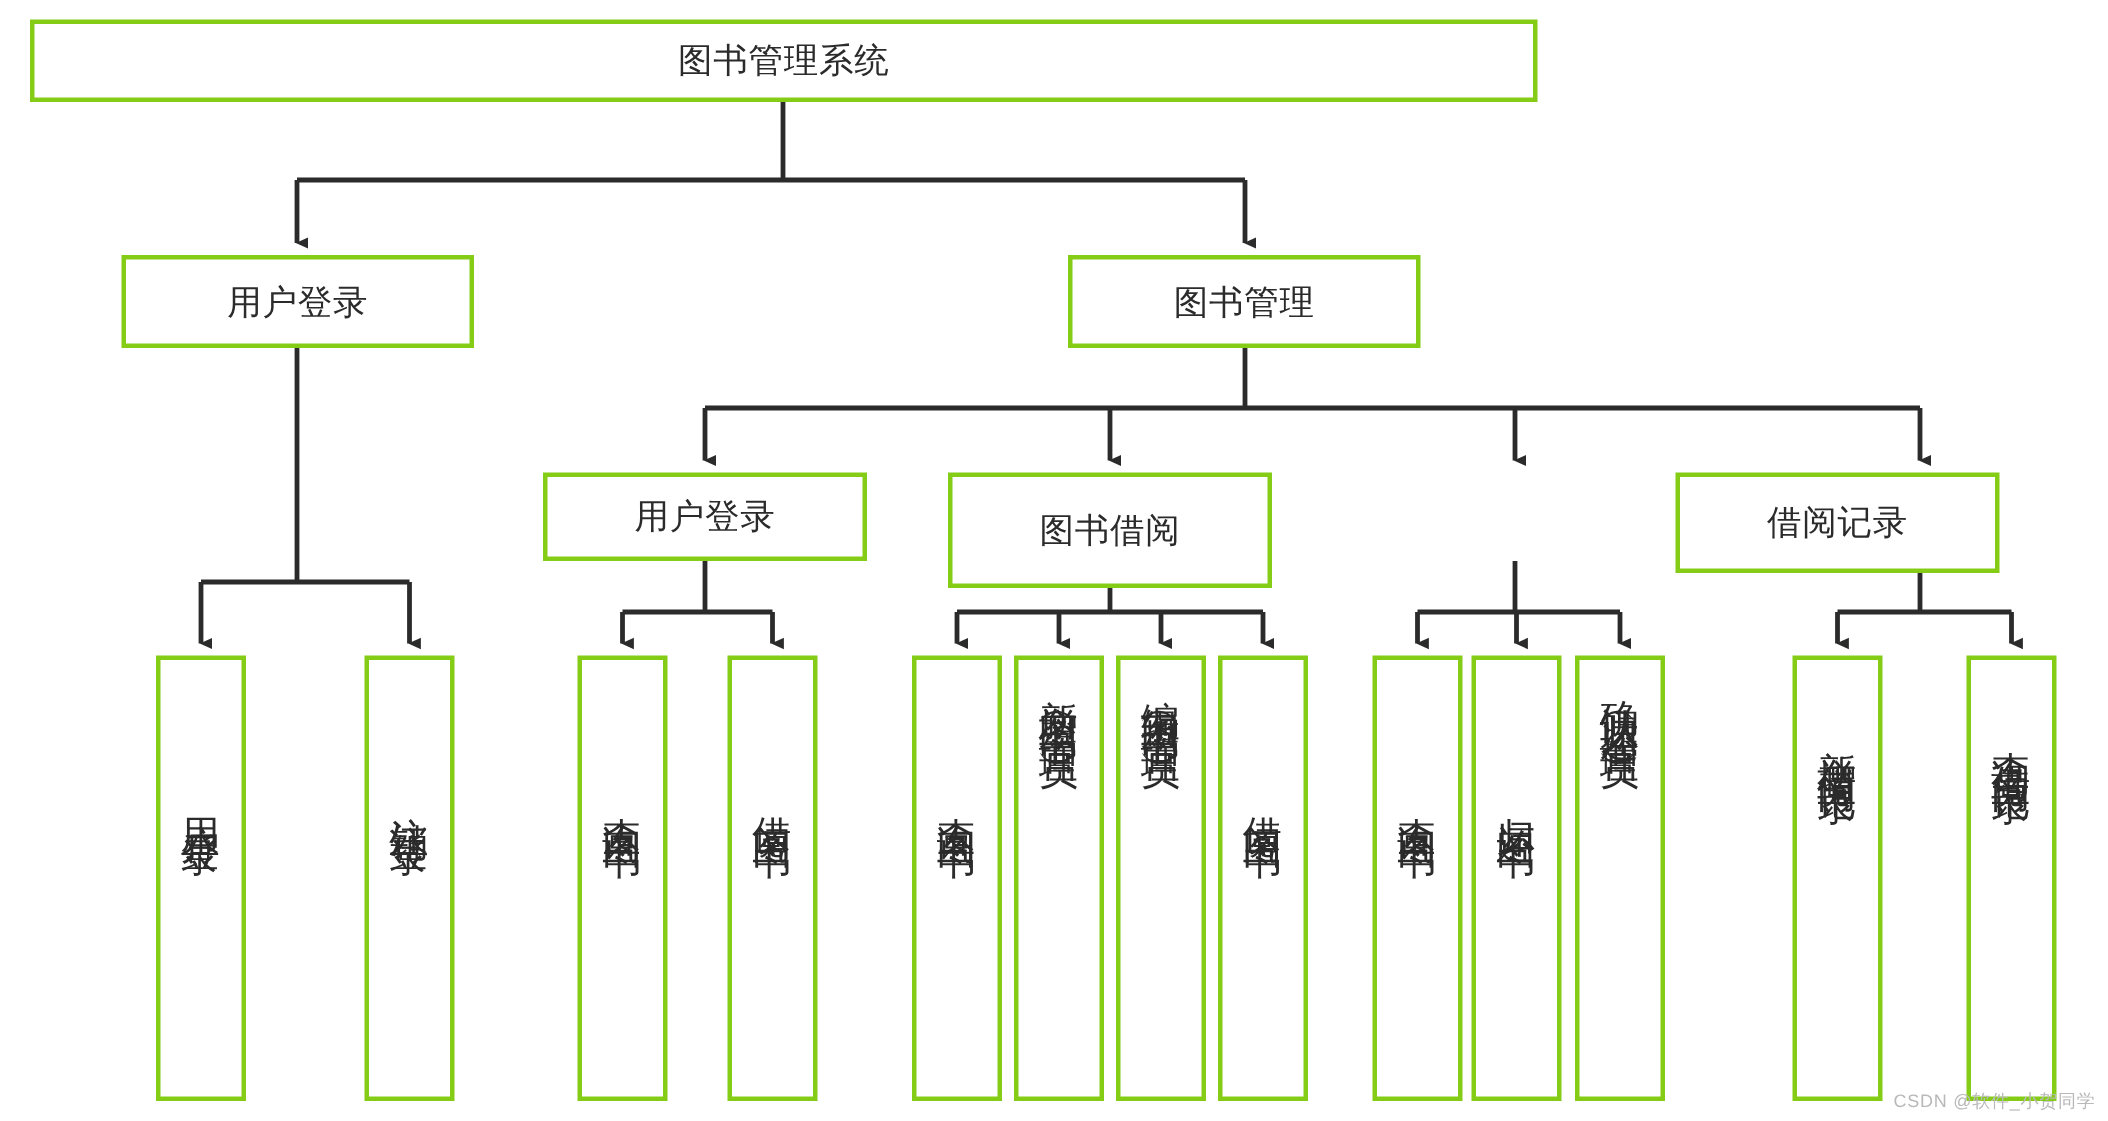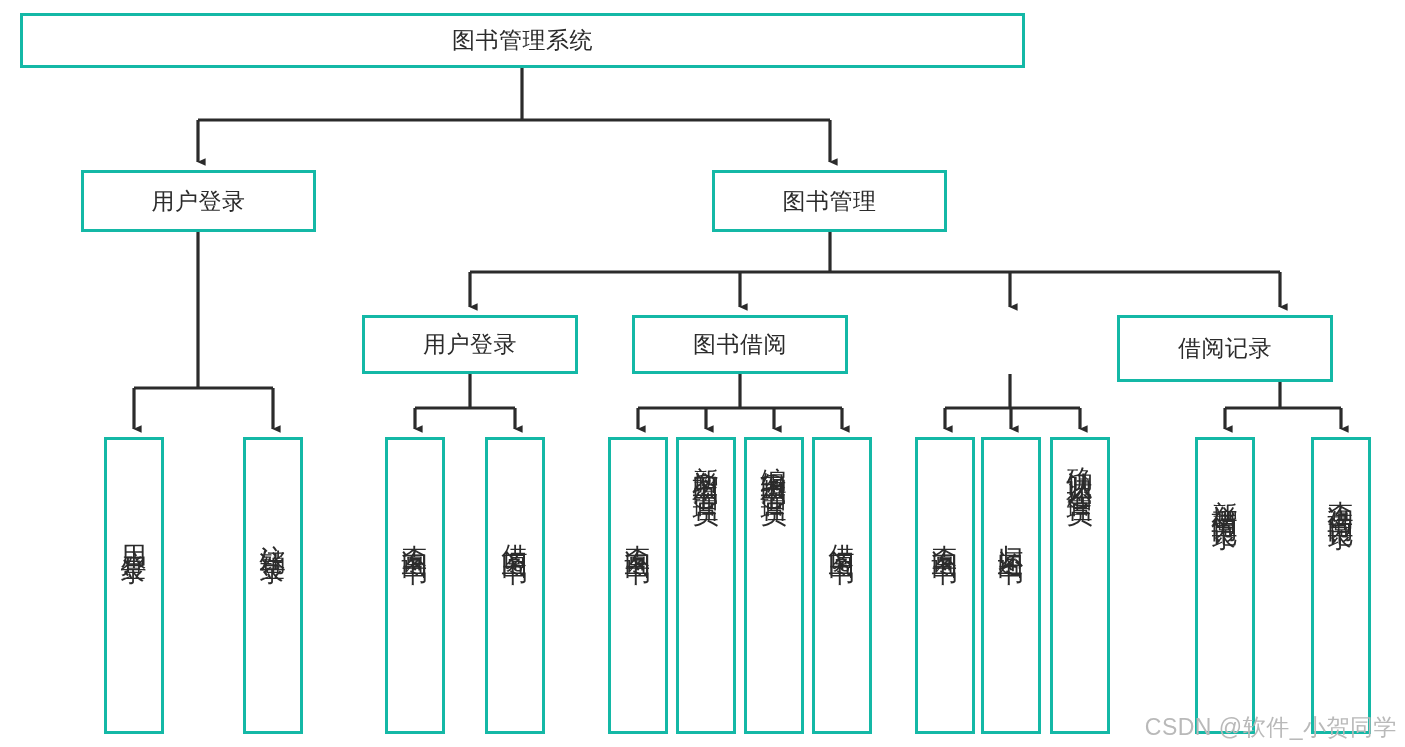--- a/index.html
+++ b/index.html
@@ -22,21 +22,21 @@
     left: 0;
     top: 0;
     width: 1405px;
     height: 747px;
     pointer-events: none;
   }
   .node {
     position: absolute;
     box-sizing: border-box;
     background: #ffffff;
-    border: 3px solid #14b8a6;
+    border: 3px solid #84cc16;
     display: flex;
     align-items: center;
     justify-content: center;
     color: #2b2b2b;
   }
   .node .label {
     font-size: 23px;
     letter-spacing: 0.5px;
     line-height: 1.15;
     white-space: nowrap;
@@ -53,21 +53,21 @@
     font-size: 26px;
     letter-spacing: 5px;
     line-height: 1;
     white-space: nowrap;
     display: block;
   }
   .watermark {
     position: absolute;
     right: 8px;
     bottom: 4px;
-    font-size: 23px;
+    font-size: 12px;
     color: #b9b9b9;
     letter-spacing: 0.5px;
     white-space: nowrap;
     font-family: "Liberation Sans", "DejaVu Sans", sans-serif;
   }
 </style>
 </head>
 <body>
 
 <div id="canvas">
@@ -129,21 +129,21 @@
   <div class="node" style="left:81px; top:170px; width:235px; height:62px;">
     <span class="label">用户登录</span>
   </div>
   <div class="node" style="left:712px; top:170px; width:235px; height:62px;">
     <span class="label">图书管理</span>
   </div>
 
   <div class="node" style="left:362px; top:315px; width:216px; height:59px;">
     <span class="label">用户登录</span>
   </div>
-  <div class="node" style="left:632px; top:315px; width:216px; height:59px;">
+  <div class="node" style="left:632px; top:315px; width:216px; height:77px;">
     <span class="label">图书借阅</span>
   </div>
   <div class="node" style="left:1117px; top:315px; width:216px; height:67px;text-align:right;">
     <span class="label">借阅记录</span>
   </div>
 
   <div class="node leaf" style="left:104px; top:437px; width:60px; height:297px; padding-top:84px;">
     <span class="label">用户登录</span>
   </div>
   <div class="node leaf" style="left:243px; top:437px; width:60px; height:297px; padding-top:84px;">

